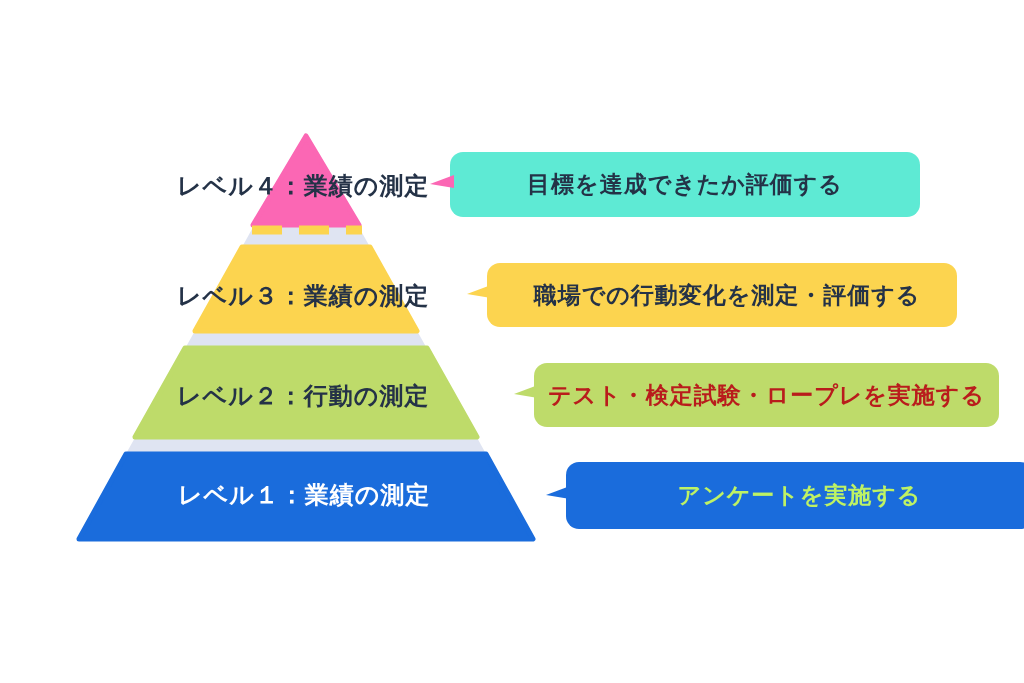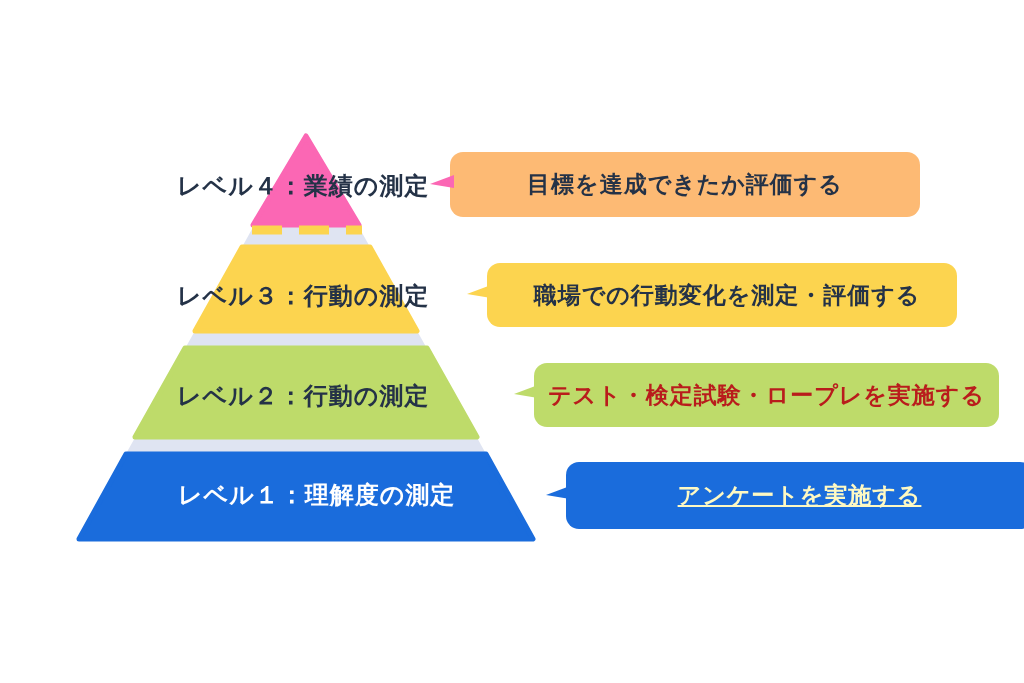--- a/index.html
+++ b/index.html
@@ -78,25 +78,25 @@
   <svg class="pyramid-svg" viewBox="0 0 1024 683" xmlns="http://www.w3.org/2000/svg">
     <polygon points="259,133 488,541 30,541" fill="#dfe4f2"></polygon>
     <polygon class="band" points="259,136 312,225 206,225" fill="#fb67b4" stroke="#fb67b4"></polygon>
     <line class="dashed-edge" x1="205" y1="230" x2="315" y2="230" stroke="#fcd44f"></line>
     <polygon class="band" points="195,247 323,247 370,331 148,331" fill="#fcd44f" stroke="#fcd44f"></polygon>
     <polygon class="band" points="138,348 380,348 430,437 88,437" fill="#bedb6a" stroke="#bedb6a"></polygon>
     <polygon class="band" points="79,454 439,454 486,539 32,539" fill="#1a6cdc" stroke="#1a6cdc"></polygon>
   </svg>
 
   <div class="level-label label-4" style="color: rgb(36, 50, 71);">レベル４：業績の測定</div>
-  <div class="level-label label-3" style="color: rgb(36, 50, 71);">レベル３：行動の測定</div>
+  <div class="level-label label-3" style="color: rgb(36, 50, 71);">レベル３：業績の測定</div>
   <div class="level-label label-2" style="color: rgb(36, 50, 71);">レベル２：行動の測定</div>
-  <div class="level-label label-1" style="color: rgb(255, 255, 255);">レベル１：理解度の測定</div>
+  <div class="level-label label-1" style="color: rgb(255, 255, 255);">レベル１：業績の測定</div>
 
-  <div class="callout callout-4" style="background-color: #fdba74;">
+  <div class="callout callout-4" style="background-color: #5eead4;">
     <svg class="tail" viewBox="0 0 24 14" xmlns="http://www.w3.org/2000/svg">
       <polygon points="24,0 0,9 24,13" fill="#fb67b4"></polygon>
     </svg>
     <span class="callout-text" style="color: rgb(36, 50, 71);">目標を達成できたか評価する</span>
   </div>
 
   <div class="callout callout-3" style="background-color: rgb(252, 212, 79);">
     <svg class="tail" viewBox="0 0 24 14" xmlns="http://www.w3.org/2000/svg">
       <polygon points="24,0 0,9 24,13" fill="#fcd44f"></polygon>
     </svg>
@@ -107,16 +107,16 @@
     <svg class="tail" viewBox="0 0 24 14" xmlns="http://www.w3.org/2000/svg">
       <polygon points="24,0 0,9 24,13" fill="#bedb6a"></polygon>
     </svg>
     <span class="callout-text" style="color: #b91c1c;">テスト・検定試験・ロープレを実施する</span>
   </div>
 
   <div class="callout callout-1" style="background-color: rgb(26, 108, 220);">
     <svg class="tail" viewBox="0 0 24 14" xmlns="http://www.w3.org/2000/svg">
       <polygon points="24,0 0,9 24,13" fill="#1a6cdc"></polygon>
     </svg>
-    <span class="callout-text" style="color: #fef9c3; text-decoration: underline;">アンケートを実施する</span>
+    <span class="callout-text" style="color: #bef264;">アンケートを実施する</span>
   </div>
 
 </div>
 
 </body></html>

